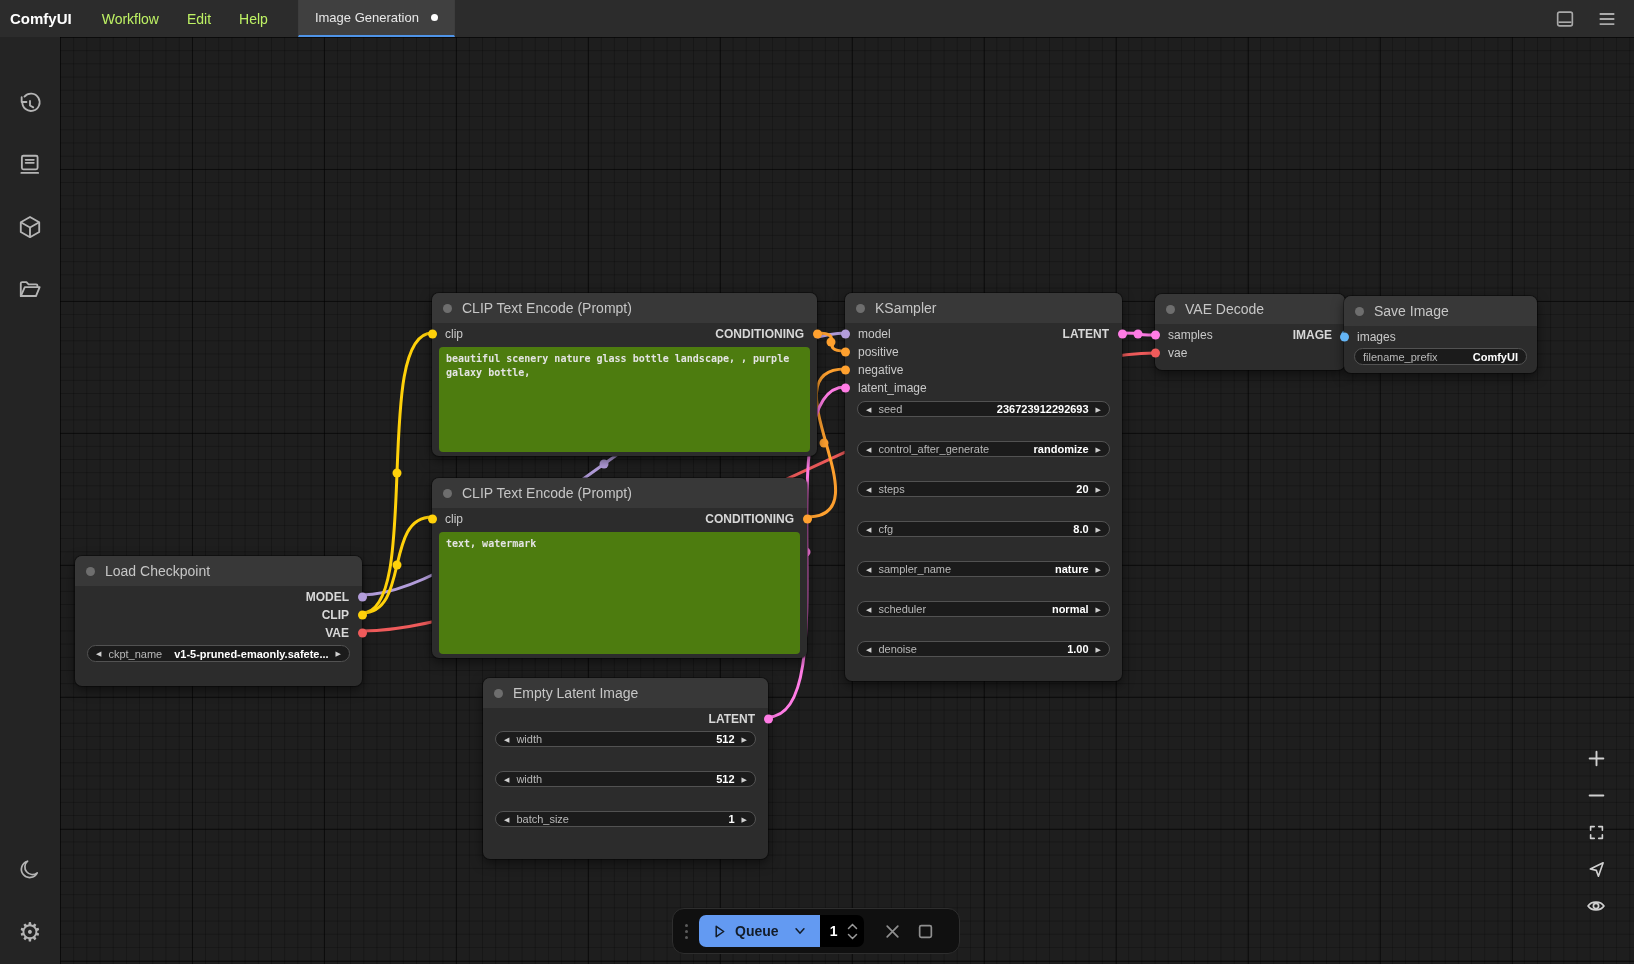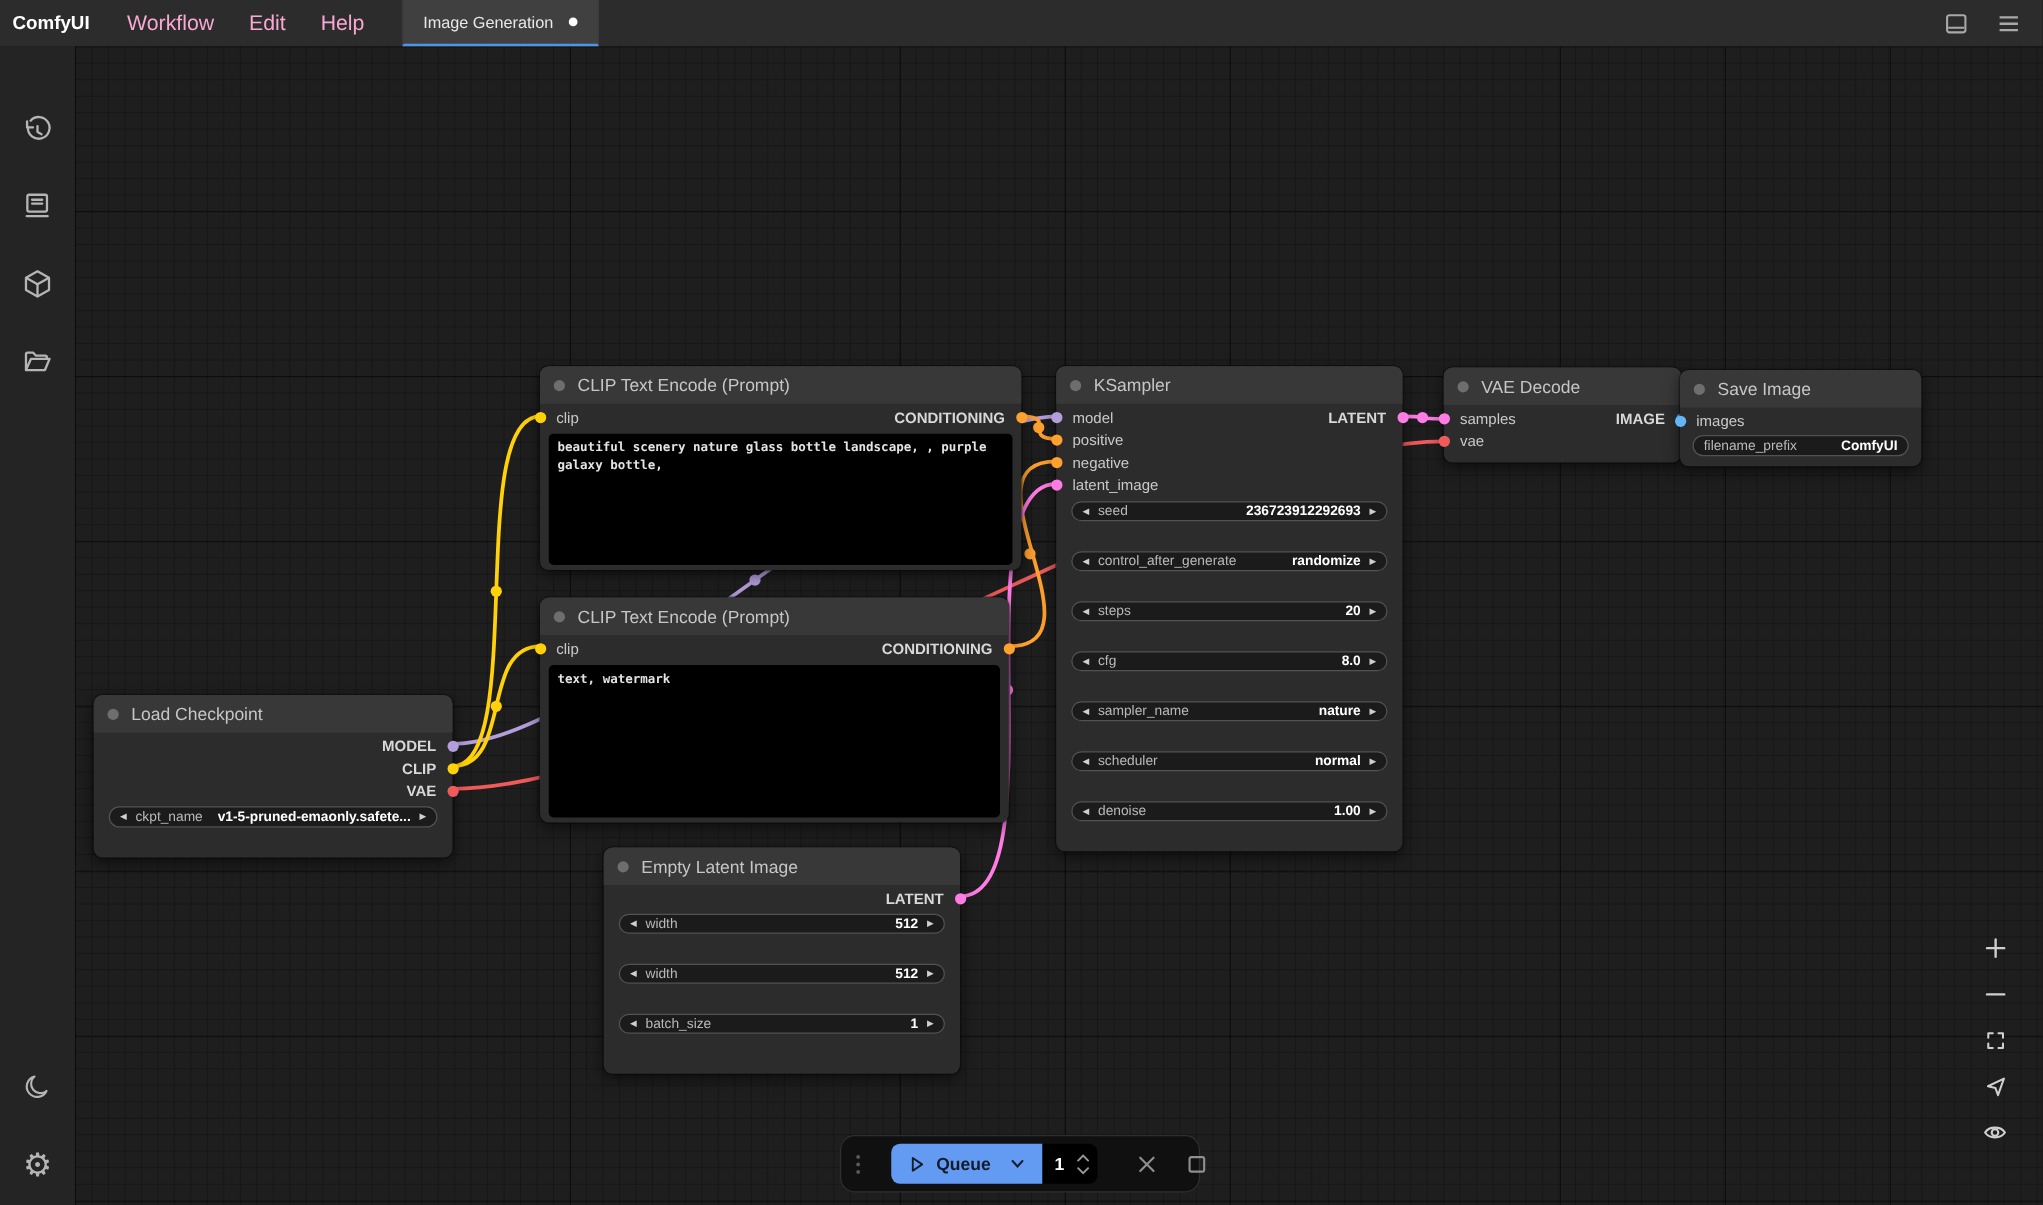--- a/index.html
+++ b/index.html
@@ -3,21 +3,21 @@
 <meta charset="utf-8">
 <style>
   html,body{margin:0;padding:0;background:#161616;width:1634px;height:964px;overflow:hidden;
     font-family:"Liberation Sans",sans-serif;-webkit-font-smoothing:antialiased;}
   *{box-sizing:border-box;}
 
   
   .menubar{position:absolute;left:0;top:0;width:1634px;height:37px;background:#2c2c2c;
     display:flex;align-items:stretch;z-index:60;color:#d9d9d9;}
   .logo{display:flex;align-items:center;padding:0 16px 0 10px;font-size:15px;font-weight:700;color:#fff;}
-  .menu-item{display:flex;align-items:center;padding:0 14px;font-size:17px;color:#f9a8d4;cursor:default;}
+  .menu-item{display:flex;align-items:center;padding:0 14px;font-size:14px;color:#bef264;cursor:default;}
   .wtab{display:flex;align-items:center;margin-left:16px;padding:0 16px;background:#404040;
     border-left:1px solid #3d3d3d;border-right:1px solid #3d3d3d;border-bottom:2px solid var(--c-accent);
     font-size:13px;color:#e8e8e8;gap:12px;}
   .unsaved-dot{width:7px;height:7px;border-radius:50%;background:#fff;}
   .menubar-right{margin-left:auto;display:flex;align-items:center;gap:16px;padding-right:14px;}
   .mb-icon{width:26px;height:26px;display:flex;align-items:center;justify-content:center;}
 
   
   .sidebar{position:absolute;left:0;top:37px;width:60px;height:927px;background:#242424;z-index:55;}
   .sb-btn{position:absolute;left:12px;width:36px;height:36px;display:flex;align-items:center;justify-content:center;}
@@ -47,26 +47,26 @@
   .pdot{width:9px;height:9px;border-radius:50%;position:absolute;top:50%;transform:translateY(-50%);}
   .pdot.in{left:-4.5px;} .pdot.out{right:-4.5px;}
   .c-model{background:var(--c-model);} .c-clip{background:var(--c-clip);}
   .c-vae{background:var(--c-vae);} .c-cond{background:var(--c-conditioning);}
   .c-latent{background:var(--c-latent);} .c-image{background:var(--c-image);}
 
   .widget{height:16px;margin:0 12px 24px;background:#1b1b1b;border:1px solid #525252;border-radius:9px;
     display:flex;align-items:center;padding:0 8px;font-size:11px;color:#b9b9b9;gap:7px;}
   .warr{font-size:7px;color:#d0d0d0;line-height:1;}
   .wval{margin-left:auto;color:#fff;font-weight:700;white-space:nowrap;overflow:hidden;}
-  .ntext{margin:4px 7px;background:#000000;border-radius:4px;padding:5px 7px;
+  .ntext{margin:4px 7px;background:#4d7c0f;border-radius:4px;padding:5px 7px;
     font:700 10px "DejaVu Sans Mono",monospace;color:#e4e4e4;overflow:hidden;line-height:1.35;}
 
   
   .queuebar{position:absolute;left:672px;top:908px;width:288px;height:46px;background:#101010;
-    border:1px solid #2e2e2e;border-radius:12px;display:flex;align-items:center;padding:0 10px;gap:23px;z-index:50;}
+    border:1px solid #2e2e2e;border-radius:12px;display:flex;align-items:center;padding:0 10px;gap:9px;z-index:50;}
   .drag-dots{display:flex;flex-direction:column;gap:3px;padding:0 2px;}
   .drag-dots i{width:3px;height:3px;border-radius:50%;background:#5c5c5c;}
   .queue-btn{height:32px;display:flex;align-items:center;gap:8px;background:var(--c-queue);
     border-radius:7px 0 0 7px;padding:0 13px;color:#131c28;font-size:14px;font-weight:700;}
   .stepper{height:32px;background:#000;border-radius:0 7px 7px 0;display:flex;align-items:center;padding:0 6px;gap:5px;}
   .step-num{color:#fff;font-size:14px;font-weight:700;width:16px;text-align:center;}
   .step-chevrons{display:flex;flex-direction:column;gap:3px;}
   .qb-icon{width:24px;height:24px;display:flex;align-items:center;justify-content:center;}
 
   

